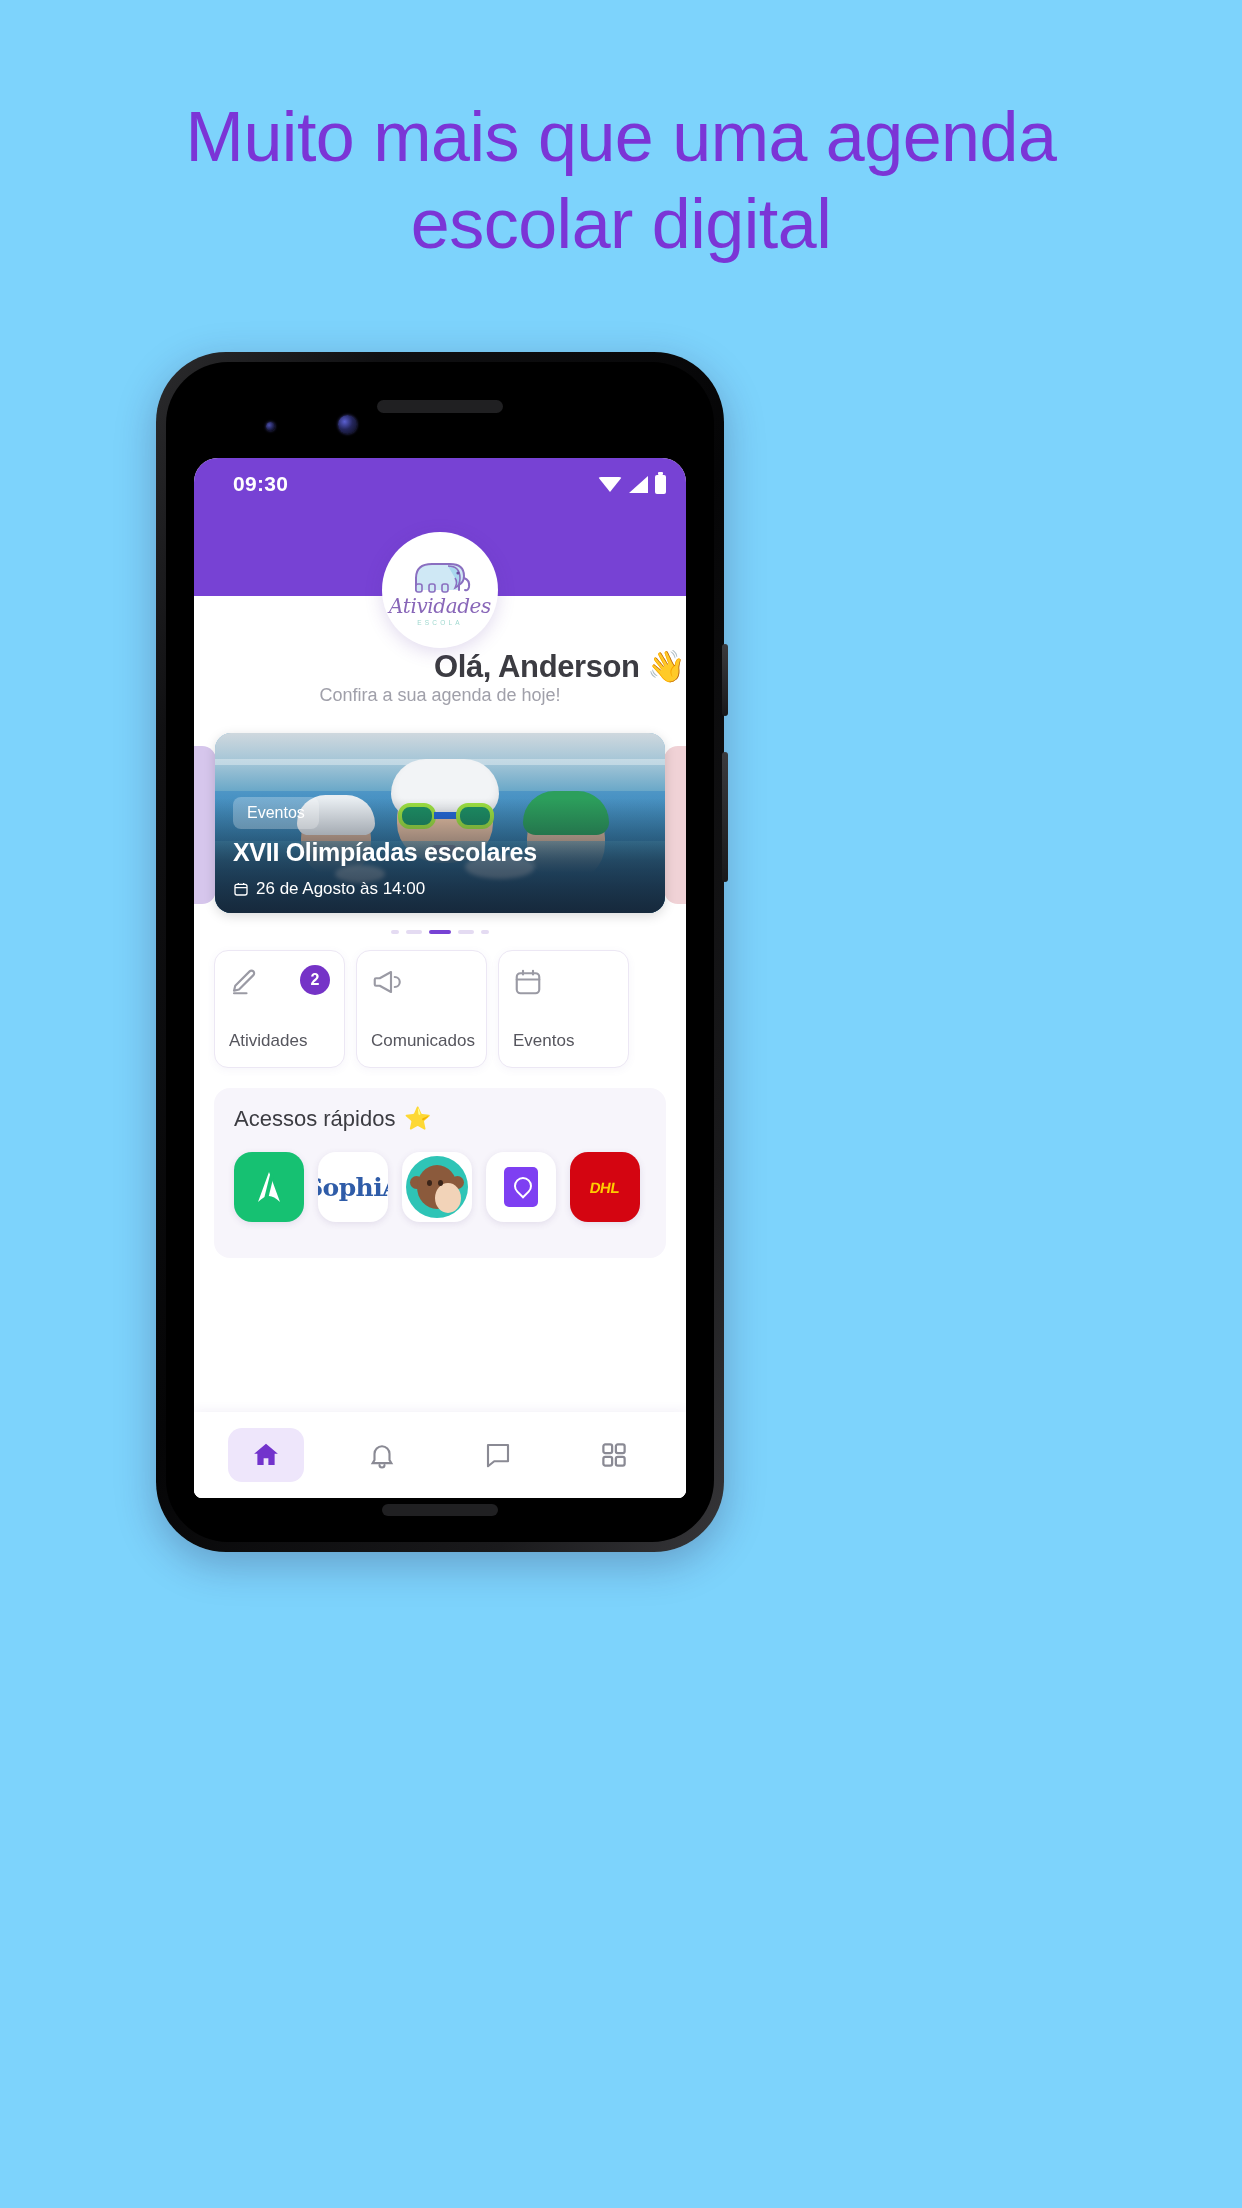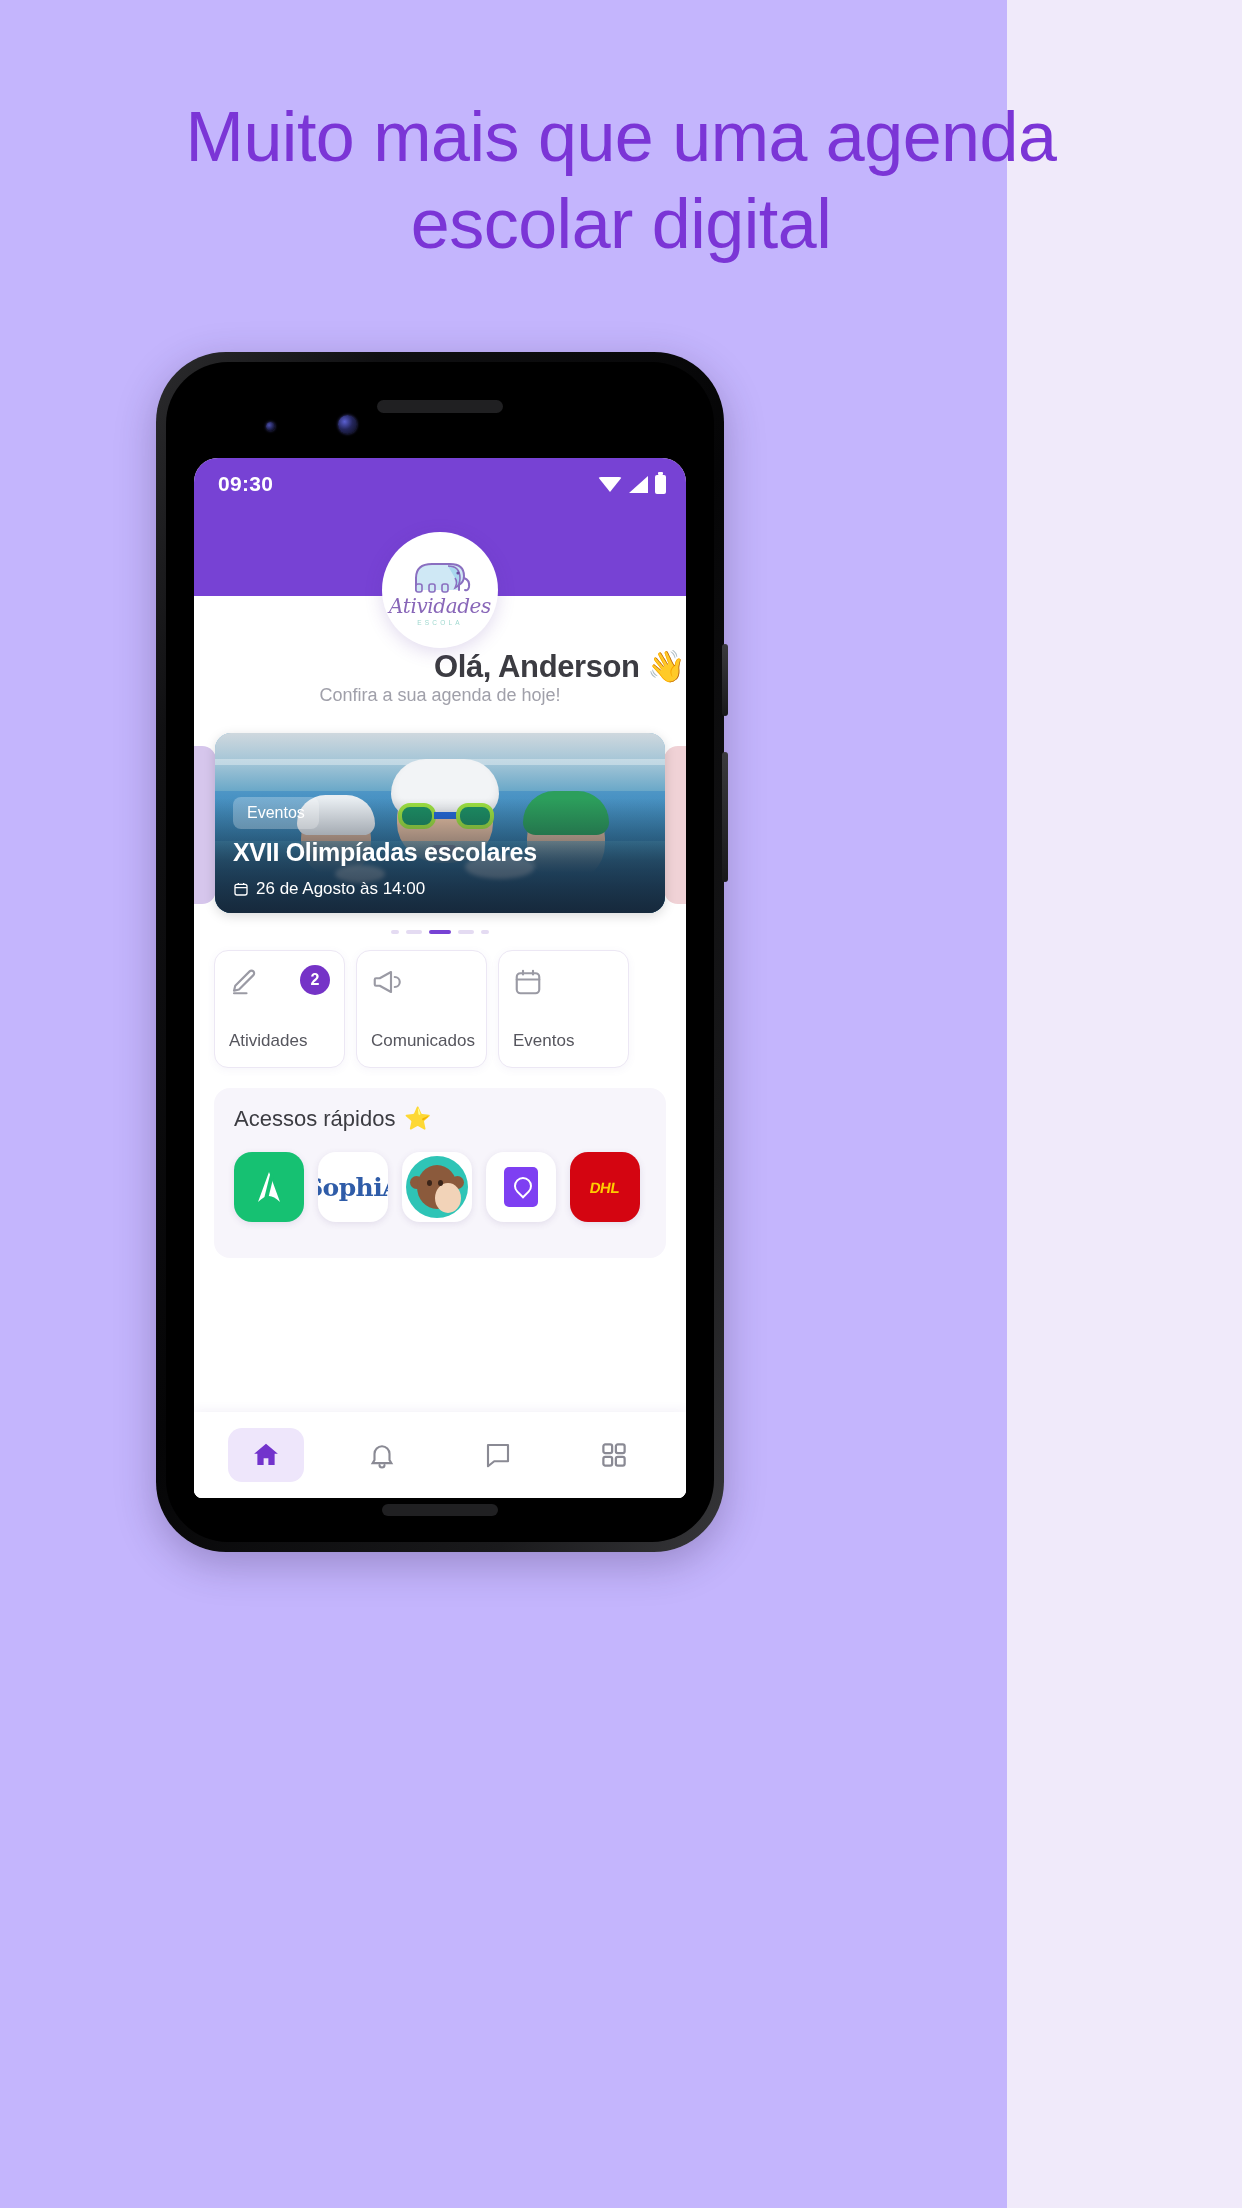--- a/index.html
+++ b/index.html
@@ -4,22 +4,22 @@
 <style>
   * { box-sizing: border-box; margin: 0; padding: 0; }
   html, body {
     width: 1242px; height: 2208px;
     background: #f0eafa;
     font-family: "Liberation Sans", sans-serif;
     overflow: hidden;
   }
   .page {
     position: relative;
-    width: 1007px; height: 2208px;
-    background: #c4b5fd;
+    width: 1242px; height: 2208px;
+    background: #7dd3fc;
   }
 
   
   .headline {
     position: absolute;
     top: 94px; left: 0; width: 1242px;
     text-align: center;
     color: #7b35d6;
     font-size: 70px;
     line-height: 1.24;
@@ -102,20 +102,21 @@
     height: 52px;
     background: #7742d4;
     display: flex;
     align-items: center;
     justify-content: space-between;
     padding: 0 20px 0 24px;
   }
   .status-time {
     color: #fff; font-size: 21px; font-weight: bold;
     letter-spacing: .3px;
+    margin-left: 15px;
   }
   .status-icons { display: flex; align-items: center; gap: 7px; }
   .ic-wifi { width: 0;height: 0; border-left: 12px solid transparent; border-right: 12px solid transparent; border-top: 15px solid #fff; border-radius: 3px; }
   .ic-sig  { width: 0;height: 0; border-left: 19px solid transparent; border-bottom: 17px solid #fff; }
   .ic-bat  { width: 11px; height: 19px; background: #fff; border-radius: 2px; position: relative; }
   .ic-bat::after { content:""; position:absolute; top:-3px; left:3px; width:5px; height:3px; background:#fff; border-radius:1px; }
 
   
   .hdr-purple {
     position: relative;

